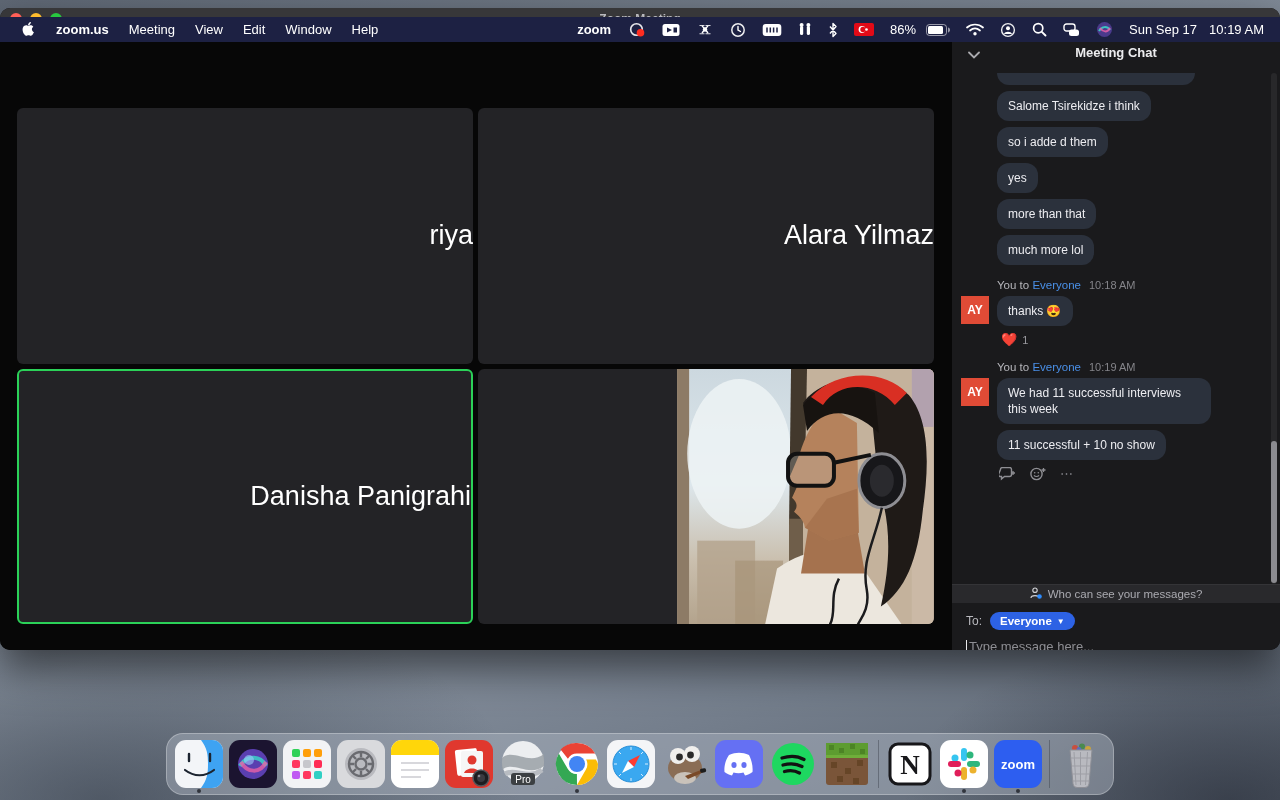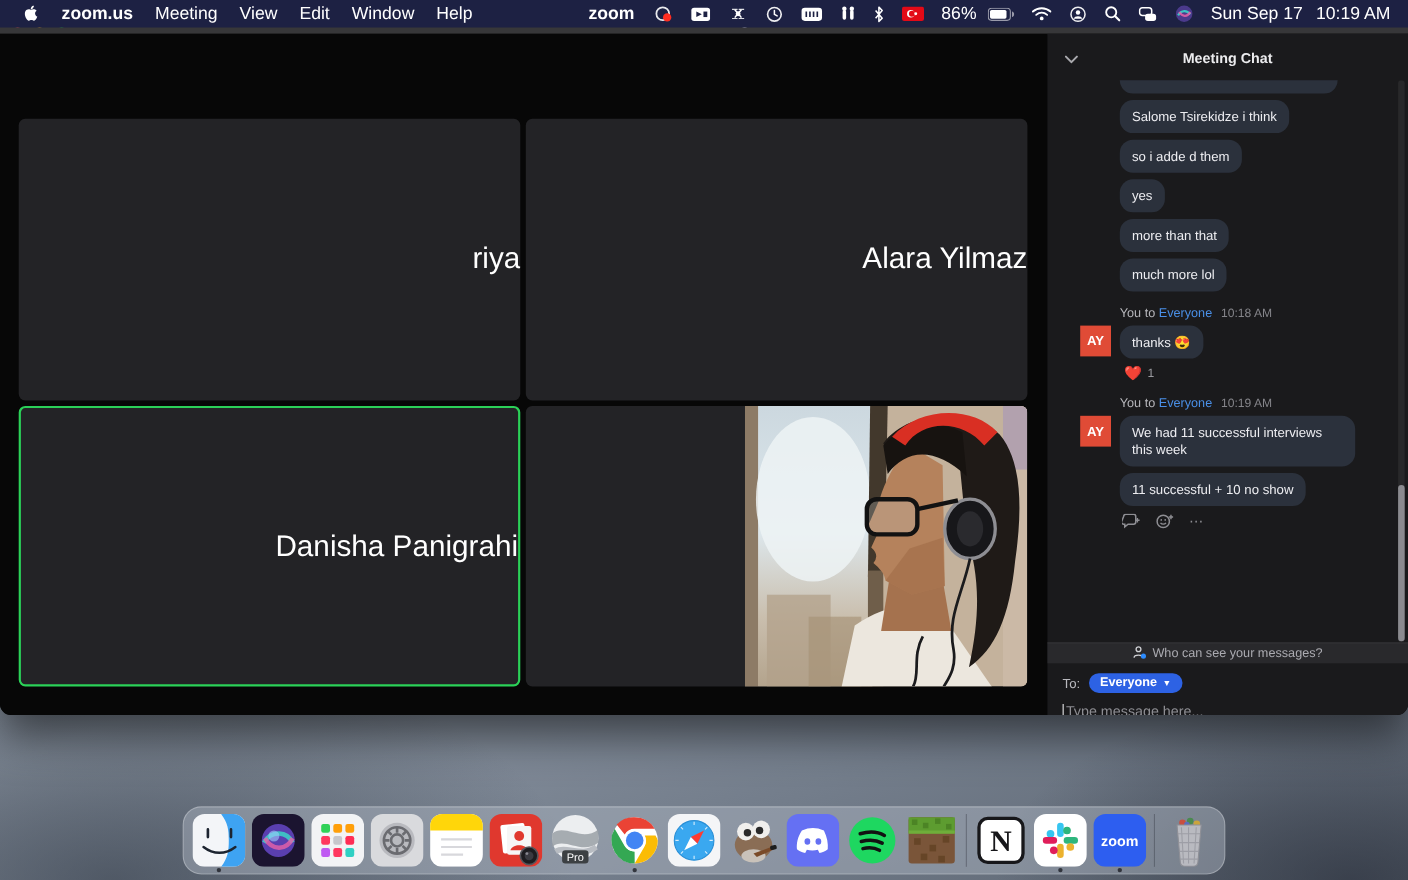--- a/index.html
+++ b/index.html
@@ -6,23 +6,23 @@
   html,body { width:1280px; height:800px; overflow:hidden; background:#000;
     font-family:"Liberation Sans", sans-serif; }
   .desktop { position:absolute; inset:0;
     background:
       radial-gradient(600px 300px at 8% 100%, rgba(40,48,60,.55), rgba(0,0,0,0) 70%),
       radial-gradient(500px 260px at 96% 100%, rgba(35,40,52,.6), rgba(0,0,0,0) 65%),
       linear-gradient(160deg,#5f6875 0%,#7d8794 35%,#8d97a4 55%,#737d8b 78%,#5a636f 100%);
   }
 
   
-  .menubar { position:absolute; top:0; left:0; width:1280px; height:25px;
+  .menubar { position:absolute; top:17px; left:0; width:1280px; height:25px;
     background:#1d2143; color:#fff; display:flex; align-items:center;
-    font-size:16px; padding:4px 12px; z-index:50; }
+    font-size:13px; padding:4px 12px; z-index:50; }
   .mb-left { display:flex; align-items:center; gap:0; }
   .mb-item { padding:0 10px; height:25px; display:flex; align-items:center; white-space:nowrap; }
   .mb-app { font-weight:bold; }
   .mb-right { margin-left:auto; display:flex; align-items:center; gap:0; }
   .mb-status { padding:0 8px; height:25px; display:flex; align-items:center; }
   .mb-ico svg { display:block; }
   .mb-clock { padding:0 4px 0 8px; white-space:nowrap; }
   .mb-batt-txt { padding-right:4px; }
 
   
@@ -46,21 +46,21 @@
     justify-content:flex-end; color:#fff; font-size:27px; overflow:hidden; position:relative; }
   .tile.active { border:2px solid #2bd158; }
   .tile .photo { height:100%; }
 
   
   .chat { width:328px; background:#1a1a1c; display:flex; flex-direction:column; }
   .chat-header { height:42px; position:relative; display:flex; align-items:center;
     justify-content:center; flex:0 0 auto; }
   .chat-title { color:#ececee; font-size:13px; font-weight:bold; }
   .chev { position:absolute; left:16px; top:14px; color:#a9a9ad; }
-  .chat-scroll { flex:1 1 auto; position:relative; overflow:hidden; padding:0 14px 0 45px;margin-left:21px; }
+  .chat-scroll { flex:1 1 auto; position:relative; overflow:hidden; padding:0 14px 0 45px; }
   .bubble { display:table; background:#2b313c; color:#ededf1; font-size:12px;
     line-height:16px; padding:7px 11px; border-radius:12px; margin-bottom:6px;
     max-width:214px; }
   .bubble.partial { width:198px; height:24px; margin-top:-12px; border-radius:0 0 12px 12px; }
   .grp-head { margin:14px 0 5px 0; font-size:11.5px; color:#b6b6bb; position:relative; }
   .grp-head .to-name { color:#4a90e8; }
   .grp-head .time { color:#85858a; margin-left:8px; font-size:11px; }
   .avatar { position:absolute; left:-36px; top:17px; width:28px; height:28px;
     border-radius:0; background:#e04b36; color:#fff; font-size:12px; font-weight:bold;
     display:flex; align-items:center; justify-content:center; }

